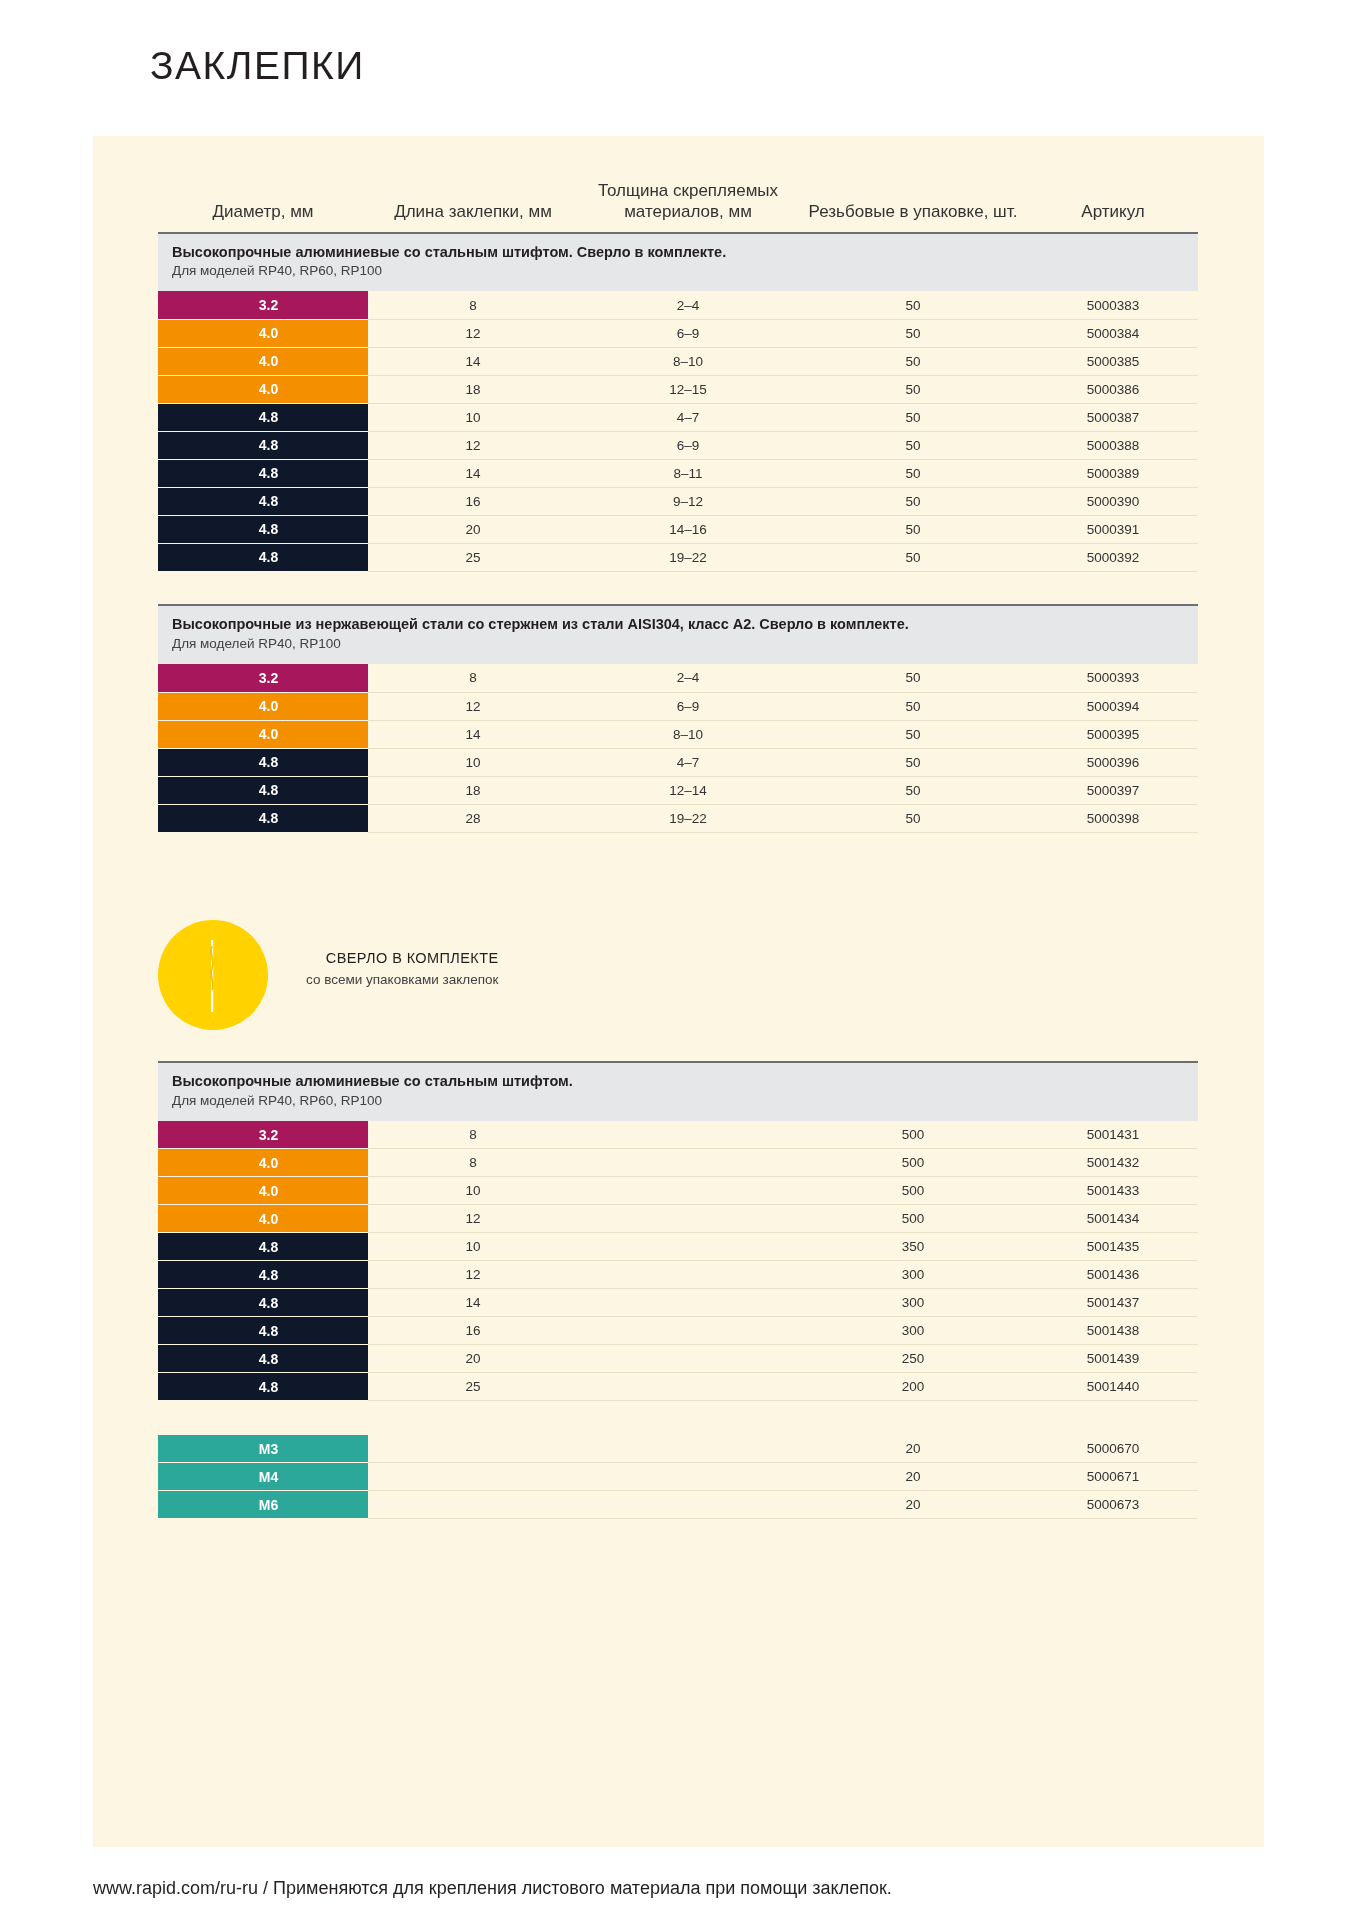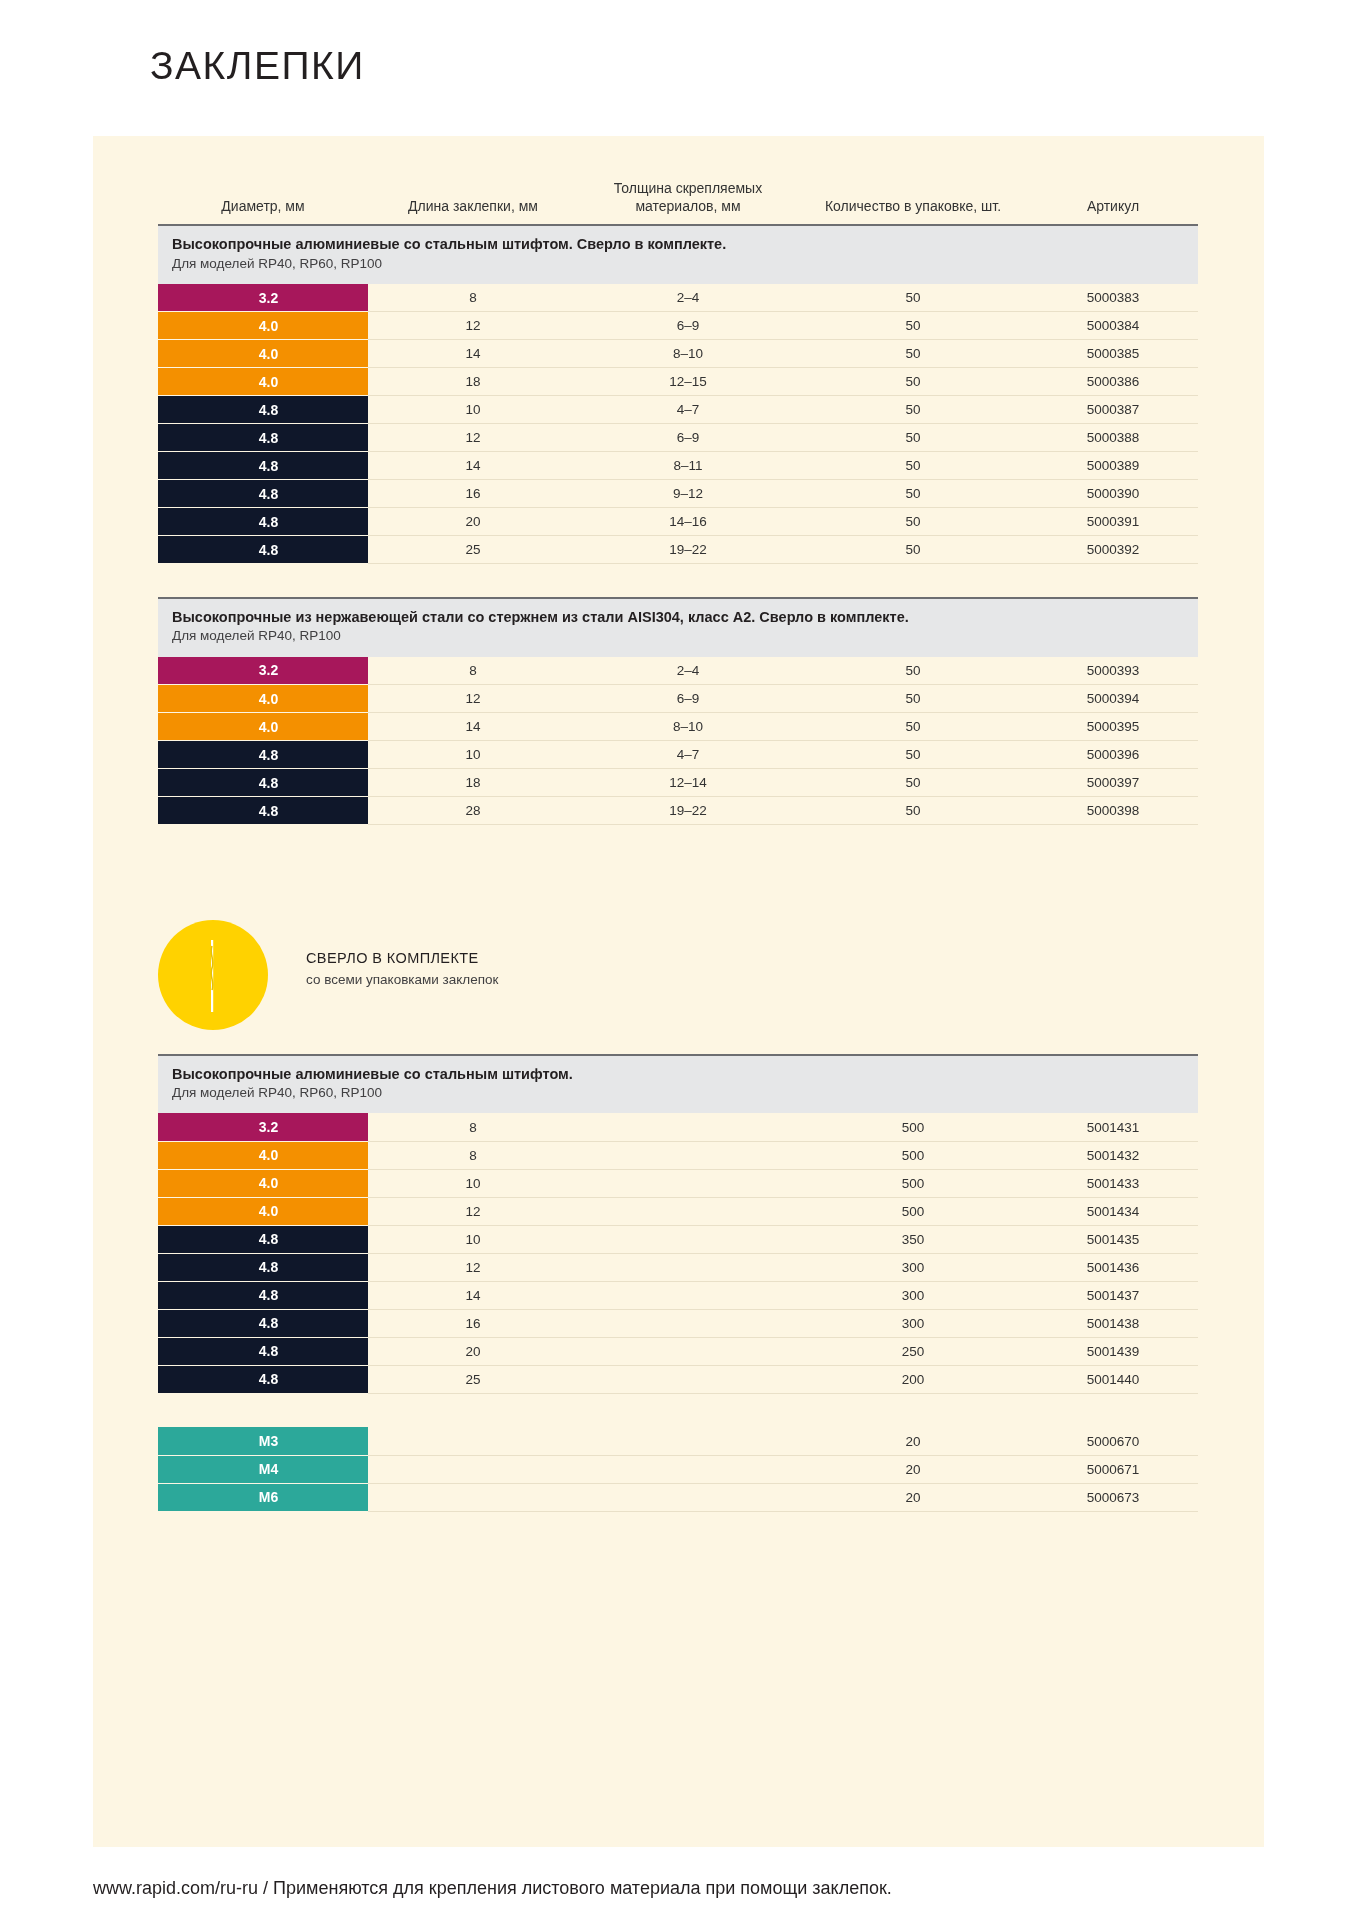--- a/index.html
+++ b/index.html
@@ -46,21 +46,21 @@
     border-collapse: collapse;
     table-layout: fixed;
   }
   table.rv col.c1 { width: 210px; }
   table.rv col.c2 { width: 210px; }
   table.rv col.c3 { width: 220px; }
   table.rv col.c4 { width: 230px; }
   table.rv col.c5 { width: 170px; }
 
   th.colhead {
-    font-size: 14px;
+    font-size: 17px;
     font-weight: 400;
     color: #333;
     text-align: center;
     vertical-align: bottom;
     padding: 0 0 9px 0;
     line-height: 1.25;
   }
 
   tr.section td {
     background: #e6e7e8;
@@ -106,20 +106,21 @@
   .spacer-row td { height: 34px; background: transparent; border: none; }
   .spacer-row-big td { height: 230px; background: transparent; border: none; }
 
   
   .badge-wrap {
     position: absolute;
     left: 158px;
     top: 920px;
     width: 600px;
     height: 120px;
+    text-align: right;
   }
   .badge-circle {
     position: absolute;
     left: 0; top: 0;
     width: 110px; height: 110px;
     border-radius: 50%;
     background: #ffd200;
   }
   .drill {
     position: absolute;
@@ -168,21 +169,21 @@
         <col class="c2">
         <col class="c3">
         <col class="c4">
         <col class="c5">
     </colgroup>
     <thead>
       <tr>
         <th class="colhead">Диаметр, мм</th>
         <th class="colhead">Длина заклепки, мм</th>
         <th class="colhead">Толщина скрепляемых материалов, мм</th>
-        <th class="colhead">Количество в упаковке, шт.</th>
+        <th class="colhead">Резьбовые в упаковке, шт.</th>
         <th class="colhead">Артикул</th>
       </tr>
     </thead>
     <tbody id="tbody">
         <tr class="section">
           <td colspan="5">
             <div class="sec-title">Высокопрочные алюминиевые со стальным штифтом. Сверло в комплекте.</div>
             <div class="sec-sub">Для моделей RP40, RP60, RP100</div>
           </td>
         </tr>

